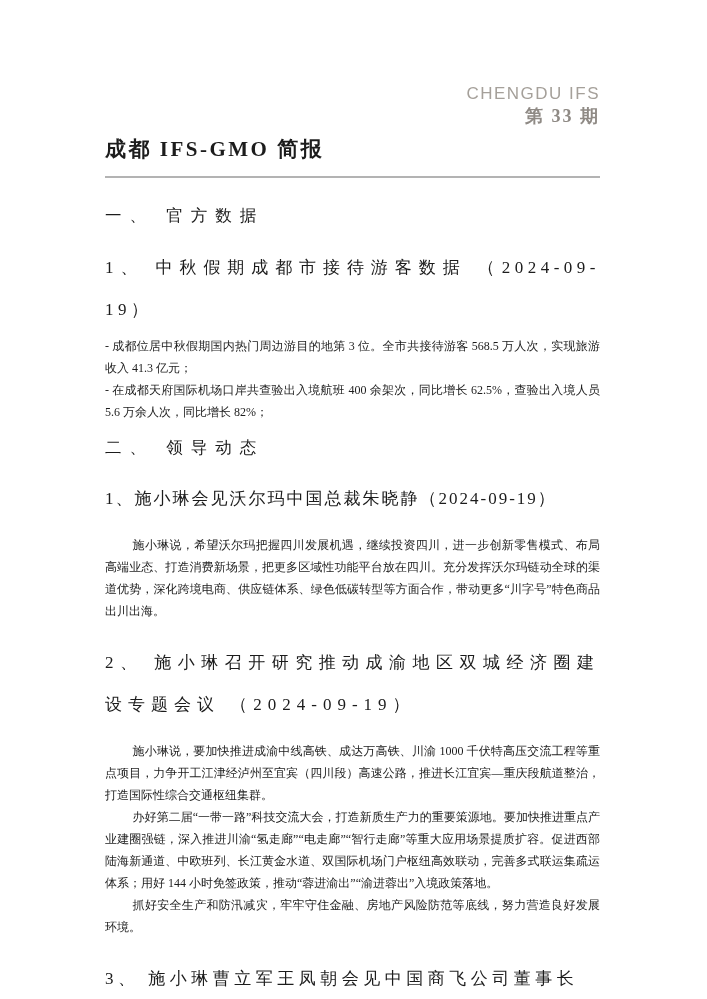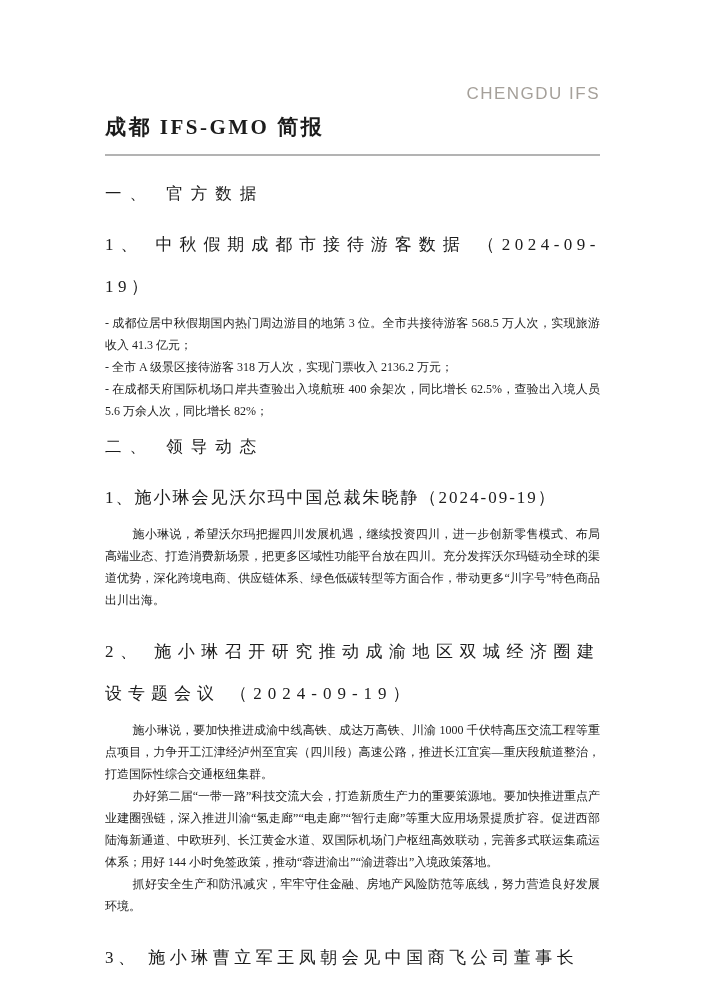--- a/index.html
+++ b/index.html
@@ -44,45 +44,45 @@
   .item-heading.tight{letter-spacing:2px;}
   .item-heading.wide{letter-spacing:6px;}
   
   .body-text{
     font-size:12px;line-height:22px;text-align:justify;
     margin:0;
   }
   .bullet{text-indent:0;}
   .para{text-indent:2.3em;}
   .bullets{margin-top:4px;}
-  .paras{margin-top:4px;}
+  .paras{margin-top:14px;}
   .section{margin:0;}
   .gap-top{margin-top:14px;}
 </style>
 </head>
 <body>
 
 <div class="page">
   <div class="content">
 
     <div class="masthead">
       <div class="brand">CHENGDU IFS</div>
+      <div class="issue">第 33 期</div>
     </div>
 
     <h1 class="doc-title">成都 IFS-GMO 简报</h1>
     <hr class="divider">
 
     <div class="section">
       <h2 class="section-heading">一、 官方数据</h2>
 
       <div>
         <h3 class="item-heading">1、 中秋假期成都市接待游客数据 （2024-09-19）</h3>
         <div class="bullets">
           <p class="body-text bullet">- 成都位居中秋假期国内热门周边游目的地第 3 位。全市共接待游客 568.5 万人次，实现旅游收入 41.3 亿元；</p>
-          <p class="body-text bullet">- 全市 A 级景区接待游客 318 万人次，实现门票收入 2136.2 万元；</p>
           <p class="body-text bullet">- 在成都天府国际机场口岸共查验出入境航班 400 余架次，同比增长 62.5%，查验出入境人员 5.6 万余人次，同比增长 82%；</p>
         </div>
       </div>
     </div>
 
     <div class="section">
       <h2 class="section-heading gap-top">二、 领导动态</h2>
 
       <div>
         <h3 class="item-heading tight">1、施小琳会见沃尔玛中国总裁朱晓静（2024-09-19）</h3>

